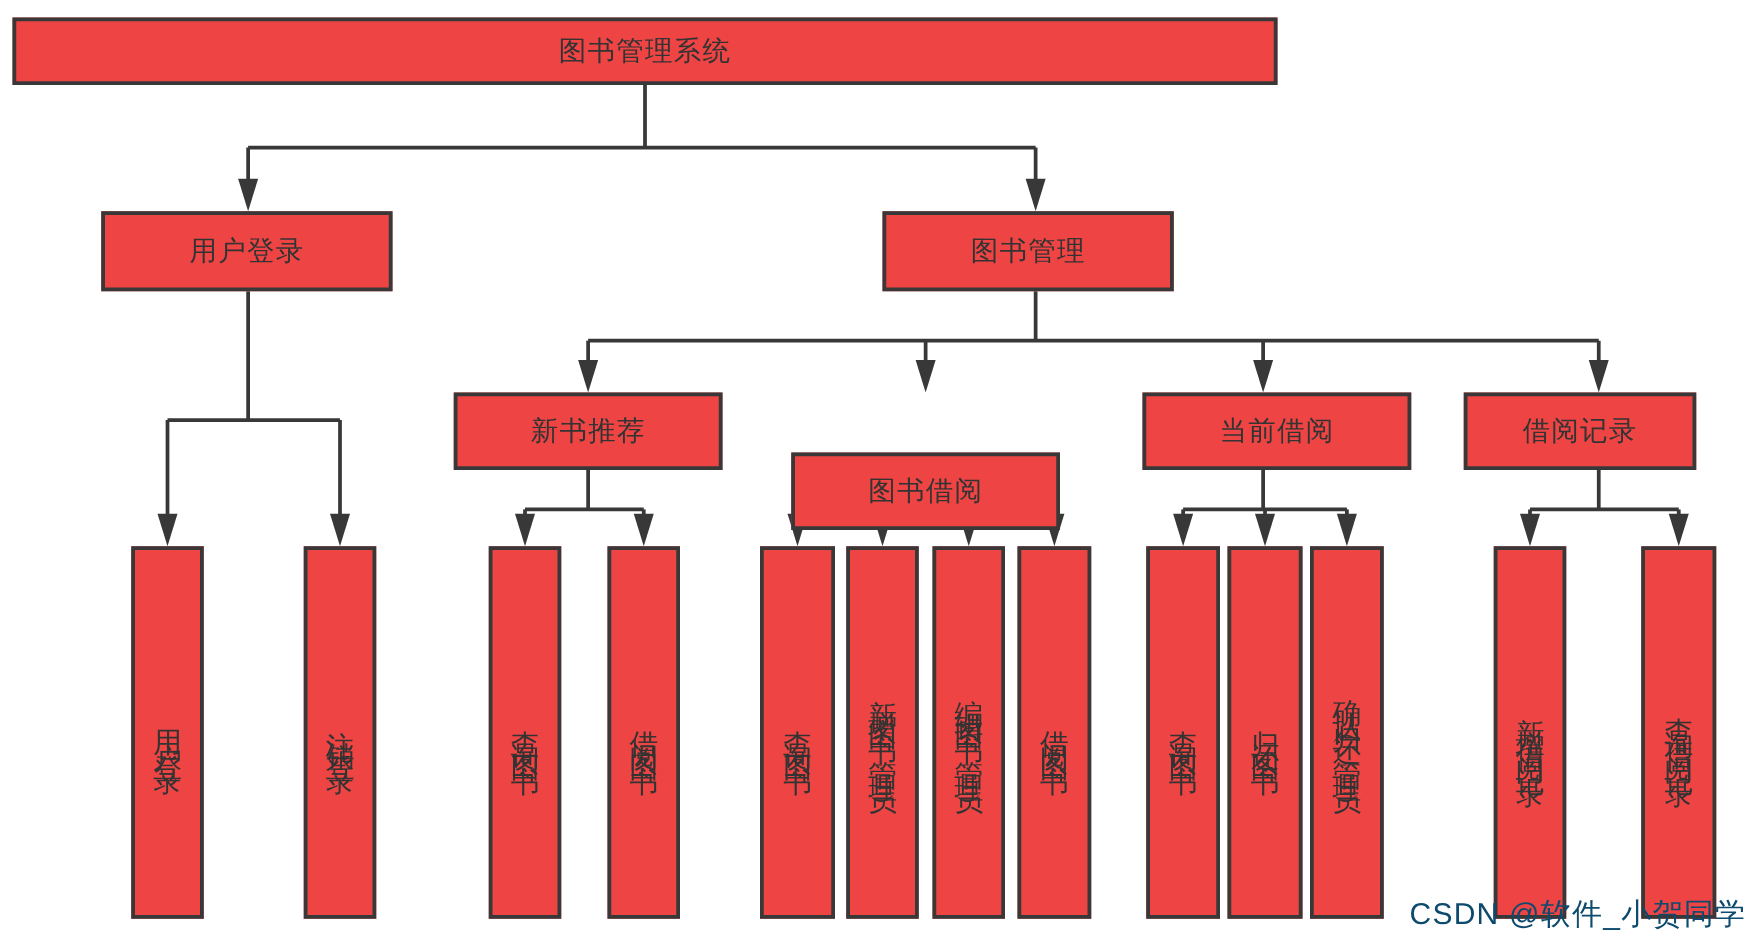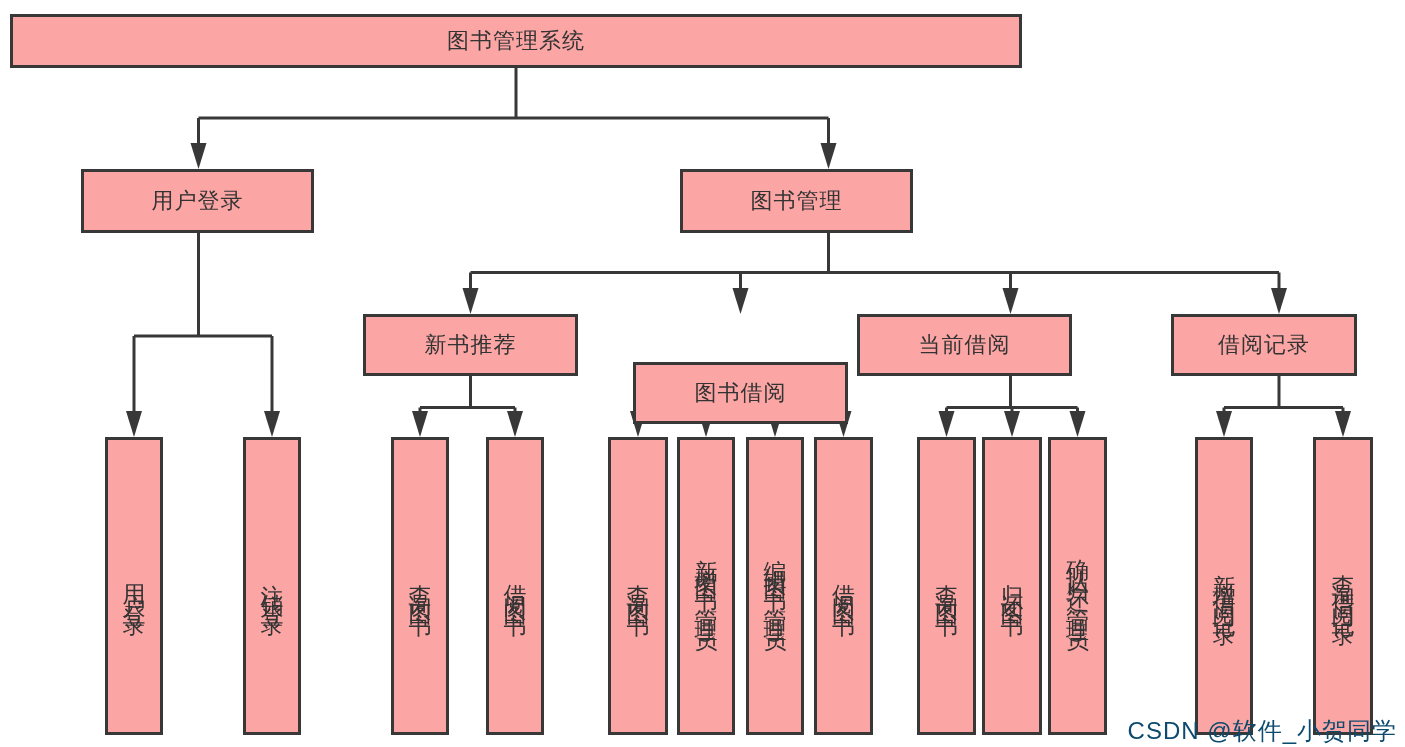--- a/index.html
+++ b/index.html
@@ -8,21 +8,21 @@
     width:1405px;height:747px;
     background:#ffffff;
     font-family:"Liberation Sans","DejaVu Sans",sans-serif;
     overflow:hidden;
   }
   #connectors{position:absolute;left:0;top:0;z-index:0;}
   .node{
     position:absolute;
     box-sizing:border-box;
     border:3px solid #383838;
-    background:#fca5a5;
+    background:#ef4444;
     display:flex;align-items:center;justify-content:center;
     color:#333333;
     z-index:1;
   }
   .h-label{font-size:22px;letter-spacing:1px;white-space:nowrap;}
   .leaf{
     width:58px;height:298px;top:437px;
   }
   .leaf .v-label{
     writing-mode:vertical-rl;
@@ -118,31 +118,31 @@
     </g>
   </svg>
 
   <div class="node root-box">
     <span class="h-label">图书管理系统</span>
   </div>
 
   <div class="node l2" style="left:81px;">
     <span class="h-label">用户登录</span>
   </div>
-  <div class="node l2" style="left:680px;">
+  <div class="node l2" style="left:706px;">
     <span class="h-label">图书管理</span>
   </div>
 
   <div class="node l3" style="left:363px;">
     <span class="h-label">新书推荐</span>
   </div>
   <div class="node l3" style="left:633px;margin-top:48px;">
     <span class="h-label">图书借阅</span>
   </div>
-  <div class="node l3" style="left:857px;">
+  <div class="node l3" style="left:914px;">
     <span class="h-label">当前借阅</span>
   </div>
   <div class="node l3" style="left:1171px;width:186px;">
     <span class="h-label">借阅记录</span>
   </div>
 
   <div class="node leaf" style="left:105px;">
     <span class="v-label">用户登录</span>
   </div>
   <div class="node leaf" style="left:243px;">

